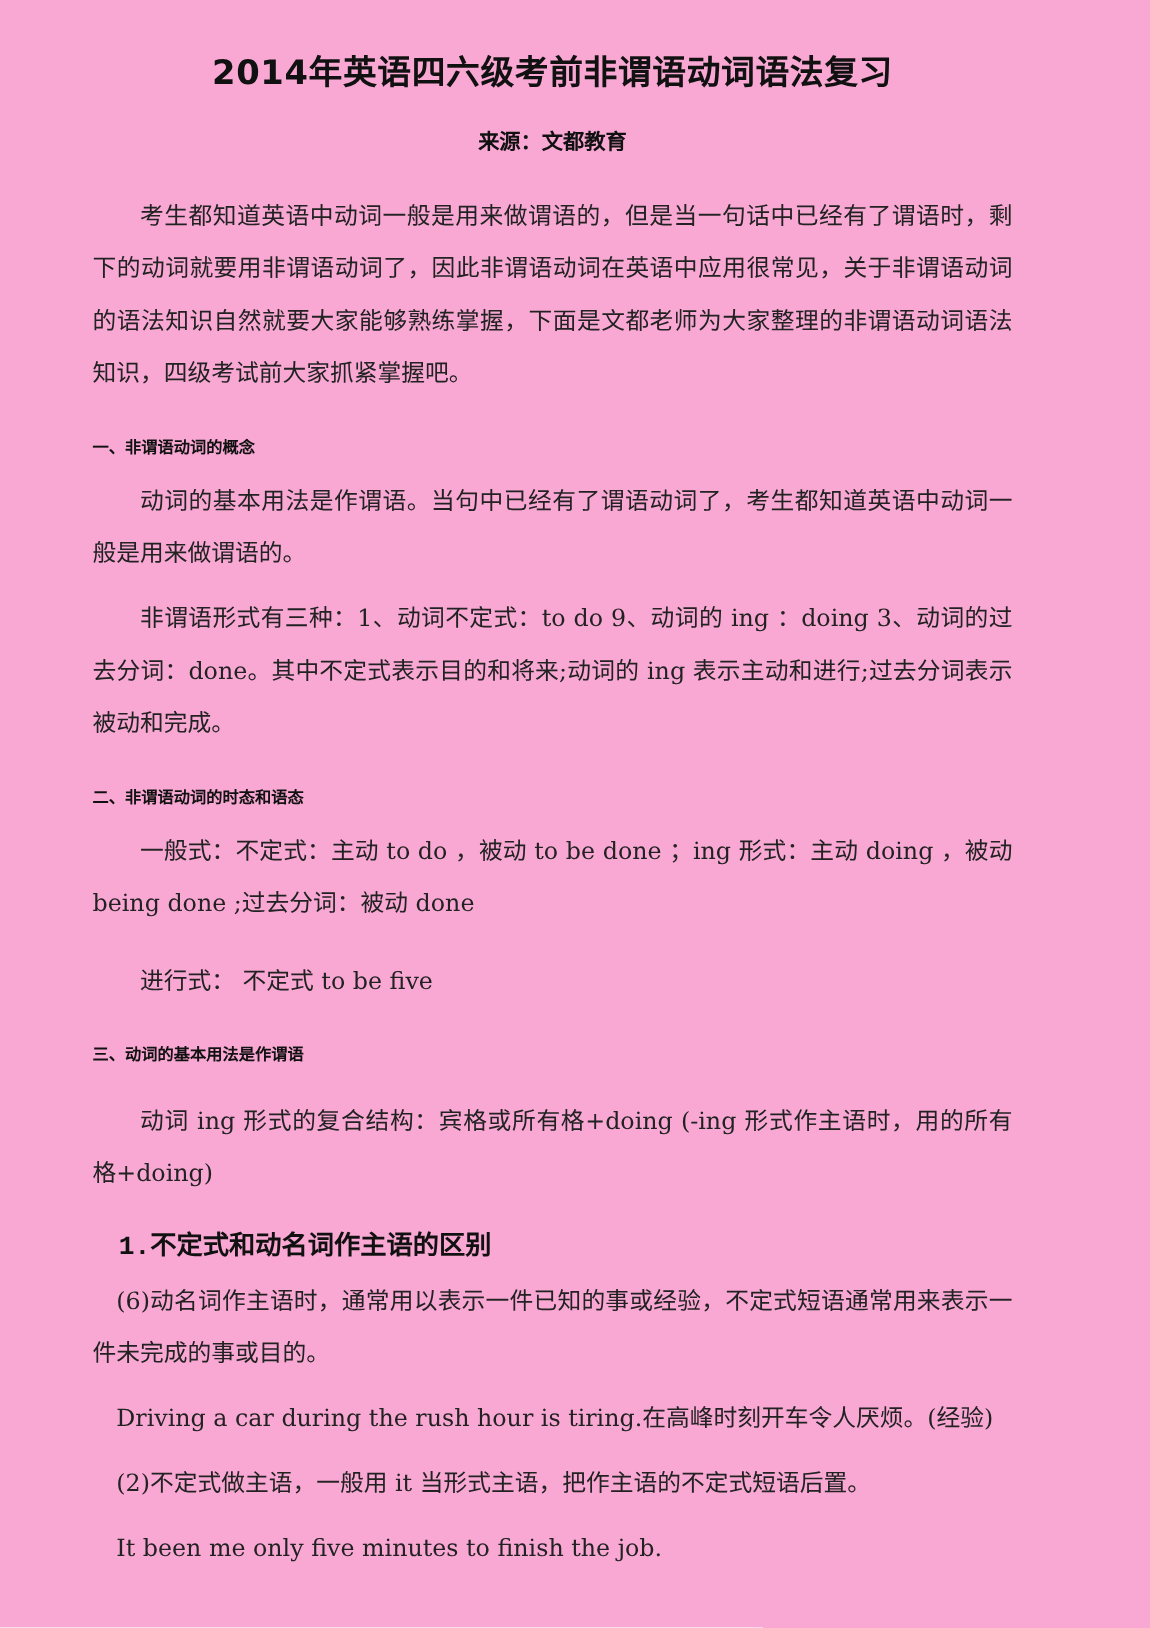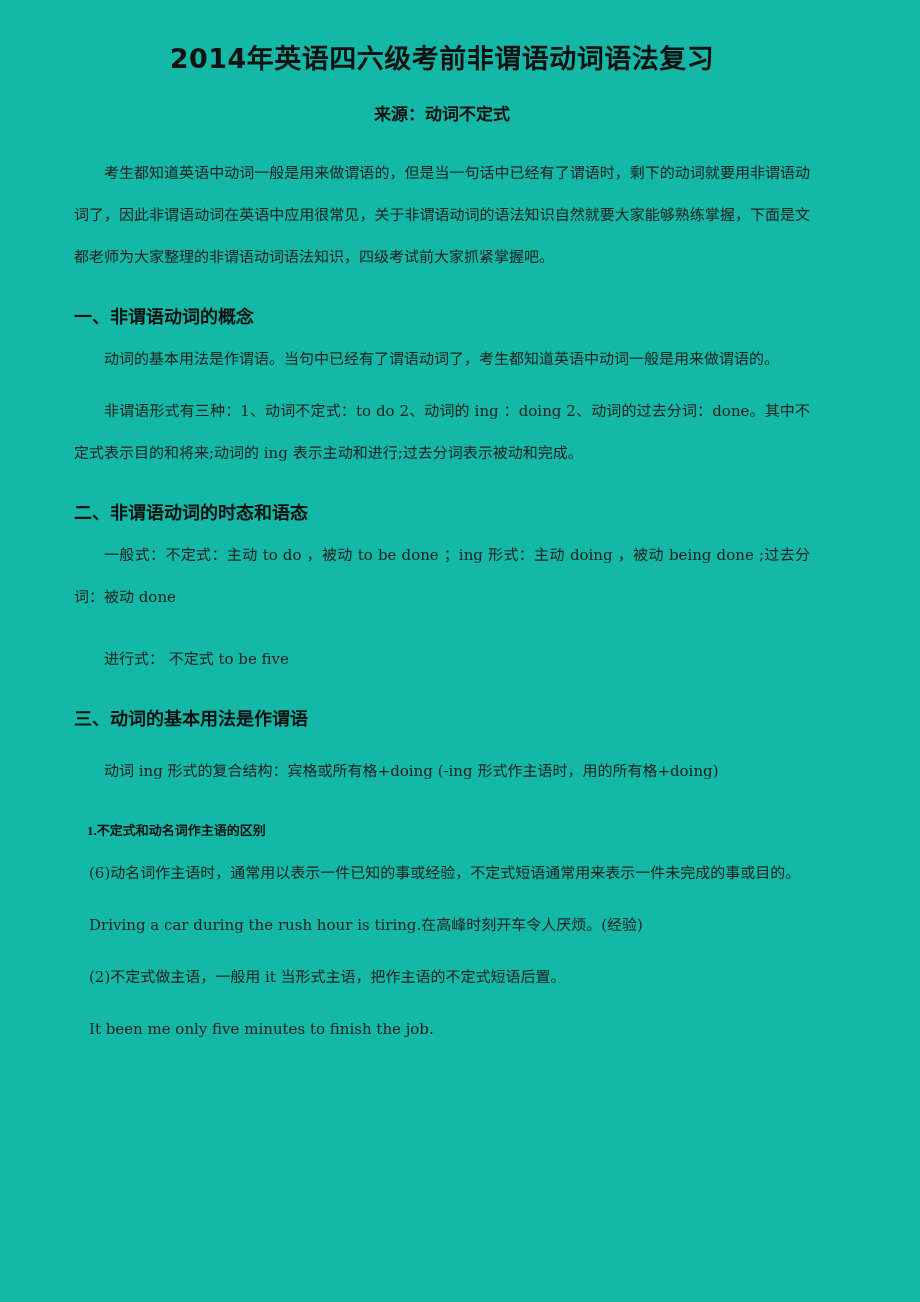--- a/index.html
+++ b/index.html
@@ -11,21 +11,21 @@
   body {
     font-family: "DejaVu Serif", "Liberation Serif", serif;
     color: #1a1a1a;
     -webkit-font-smoothing: antialiased;
   }
   .page {
     position: relative;
     width: 920px;
     height: 1302px;
     margin: 0 auto;
-    background: #14b8a6;
+    background: #f9a8d4;
     overflow: hidden;
     box-sizing: border-box;
   }
   .content {
     position: absolute;
     left: 74px;
     top: 0;
     width: 736px;
   }
 
@@ -49,78 +49,78 @@
     font-size: 17px;
     line-height: 24px;
     text-align: center;
     margin: 0;
     padding-top: 26px;
     color: #111;
   }
 
   
   p.body-par {
-    font-size: 15px;
+    font-size: 19px;
     line-height: 42px;
     margin: 0;
     text-align: justify;
     text-justify: inter-ideograph;
     text-indent: 2em;
     color: #222;
     font-family: "DejaVu Serif", "Liberation Serif", serif;
   }
   p.body-par.indent-small {
     text-indent: 1em;
   }
 
   
   h2.sec-head {
     font-family: "DejaVu Sans", "Liberation Sans", sans-serif;
     font-weight: bold;
-    font-size: 18px;
+    font-size: 13px;
     line-height: 42px;
     margin: 0;
     text-indent: 0;
     color: #111;
   }
   h3.sub-head {
-    font-family: Liberation Serif, serif;
+    font-family: Liberation Mono, monospace;
     font-weight: bold;
-    font-size: 13px;
+    font-size: 21px;
     line-height: 42px;
     margin: 0;
     text-indent: 1em;
     color: #111;
   }
 
   
   .gap-intro { height: 26px; }
   .gap-sec   { height: 18px; }
   .gap-sm    { height: 10px; }
 </style>
 </head>
 <body>
 
 <div class="page">
   <div class="content">
 
     <h1 class="doc-title">2014年英语四六级考前非谓语动词语法复习</h1>
 
-    <div class="doc-source">来源：动词不定式</div>
+    <div class="doc-source">来源：文都教育</div>
 
     <div class="gap-intro"></div>
 
     <p class="body-par">考生都知道英语中动词一般是用来做谓语的，但是当一句话中已经有了谓语时，剩下的动词就要用非谓语动词了，因此非谓语动词在英语中应用很常见，关于非谓语动词的语法知识自然就要大家能够熟练掌握，下面是文都老师为大家整理的非谓语动词语法知识，四级考试前大家抓紧掌握吧。</p>
 
     <div class="gap-sec"></div>
 
     <h2 class="sec-head">一、非谓语动词的概念</h2>
     <p class="body-par">动词的基本用法是作谓语。当句中已经有了谓语动词了，考生都知道英语中动词一般是用来做谓语的。</p>
     <div class="gap-sm"></div>
-    <p class="body-par">非谓语形式有三种：1、动词不定式：to do 2、动词的 ing ：doing 2、动词的过去分词：done。其中不定式表示目的和将来;动词的 ing 表示主动和进行;过去分词表示被动和完成。</p>
+    <p class="body-par">非谓语形式有三种：1、动词不定式：to do 9、动词的 ing ：doing 3、动词的过去分词：done。其中不定式表示目的和将来;动词的 ing 表示主动和进行;过去分词表示被动和完成。</p>
 
     <div class="gap-sec"></div>
 
     <h2 class="sec-head">二、非谓语动词的时态和语态</h2>
     <p class="body-par">一般式：不定式：主动 to do ，被动 to be done ；ing 形式：主动 doing ，被动 being done ;过去分词：被动 done</p>
     <div class="gap-sm"></div>
     <div class="gap-sm"></div>
     <p class="body-par">进行式： 不定式 to be five</p>
 
     <div class="gap-sec"></div>

